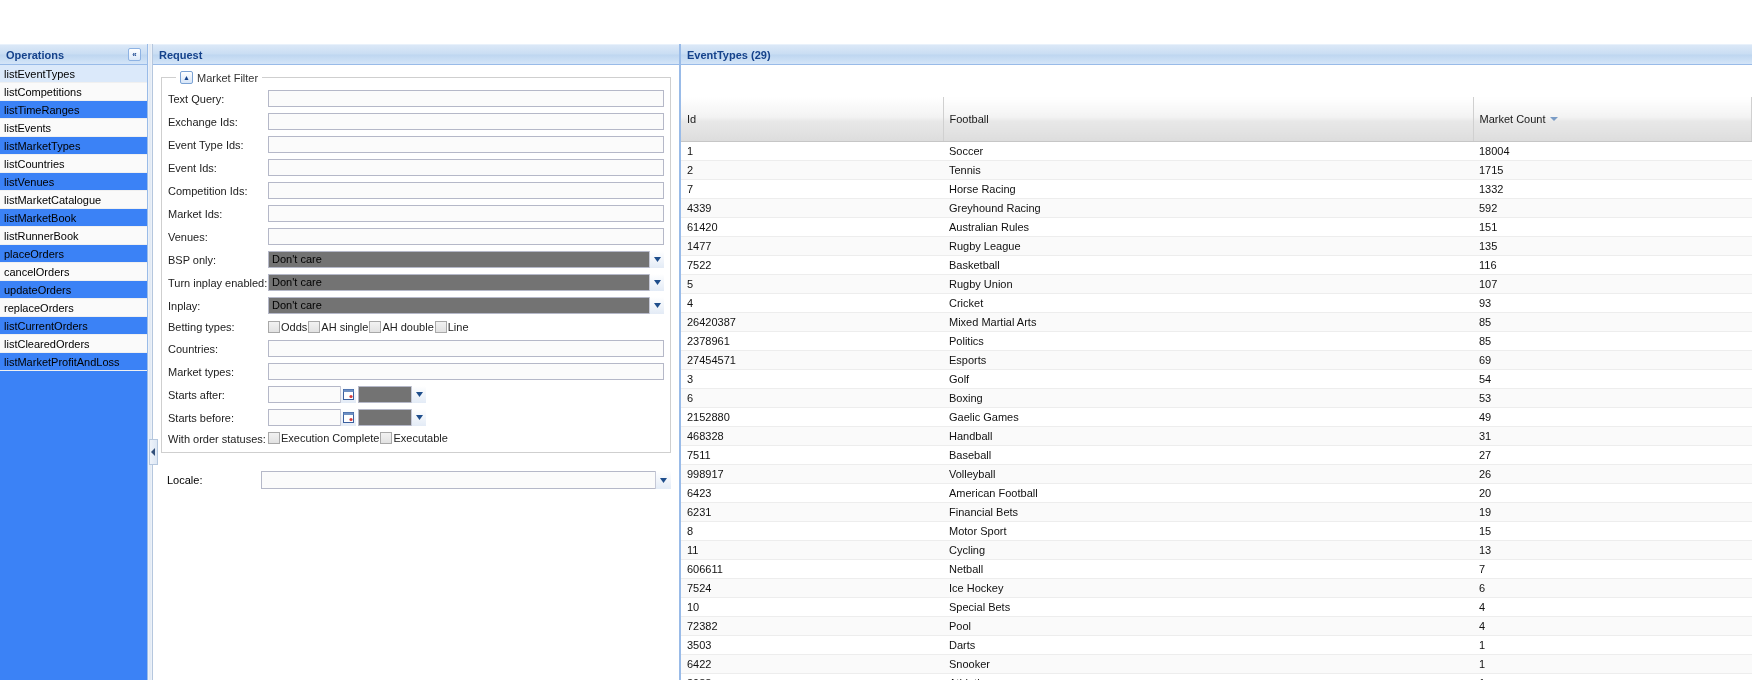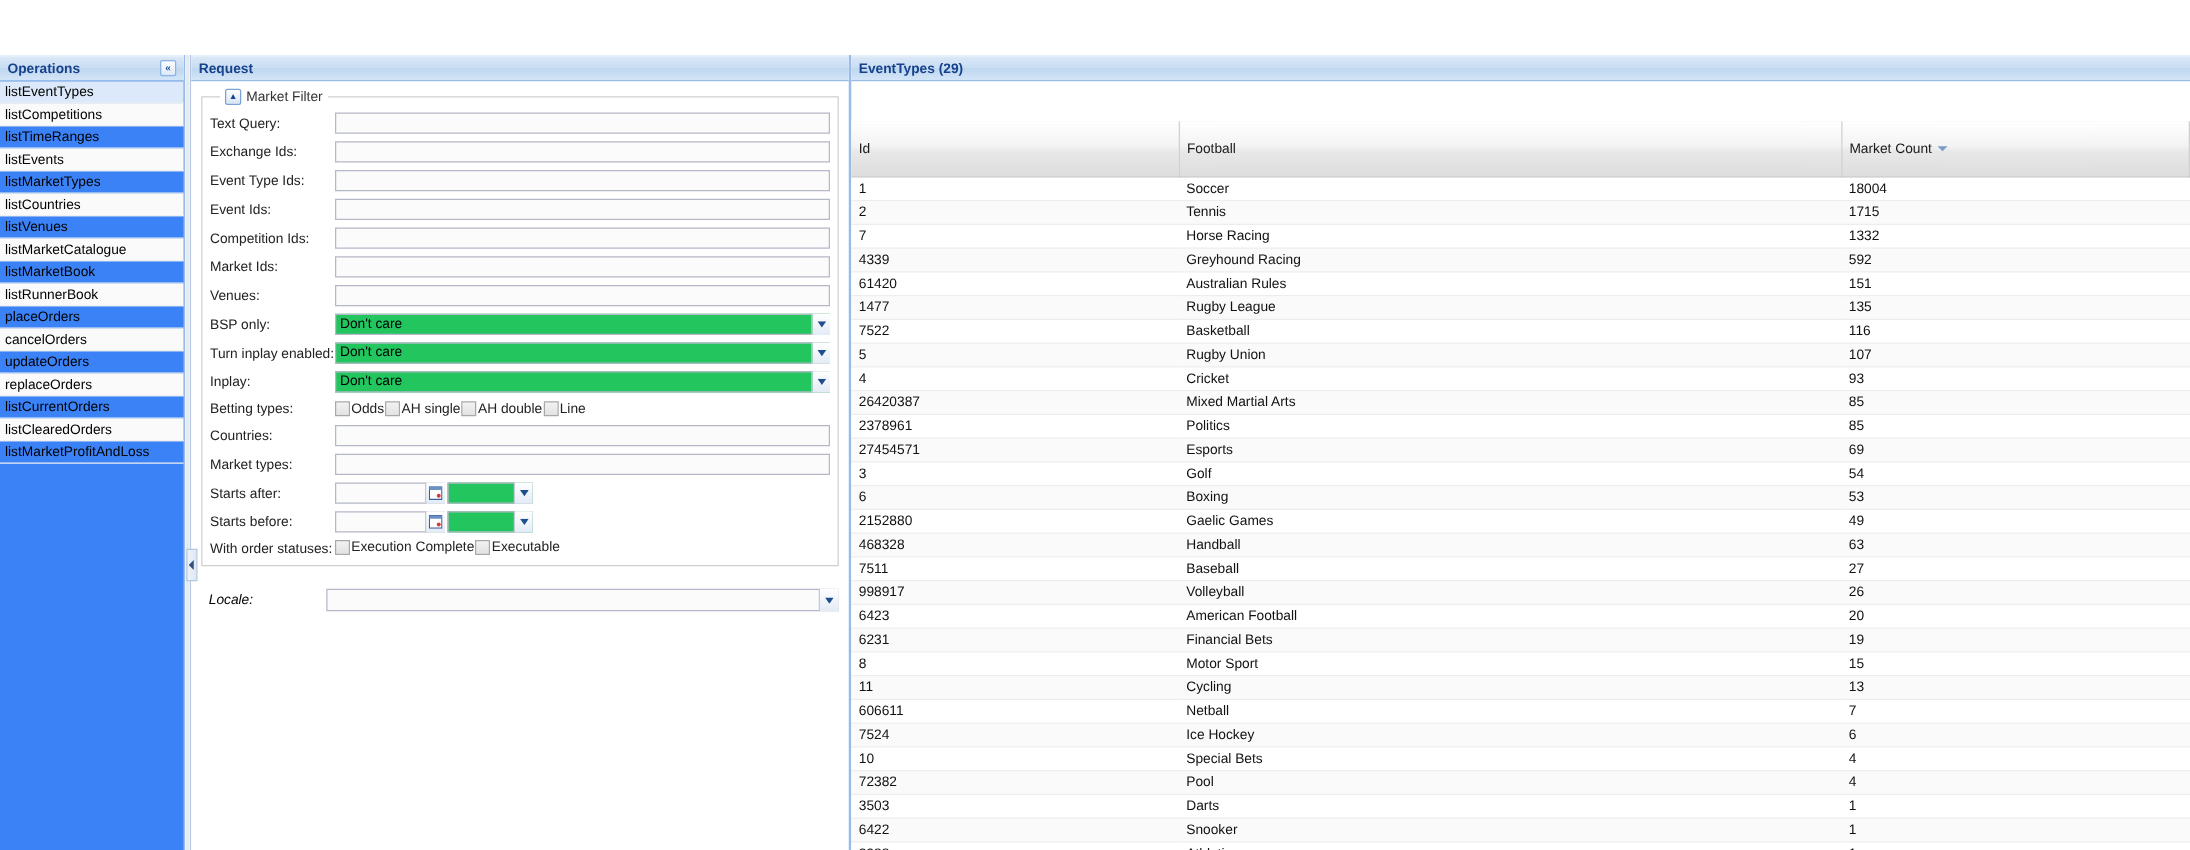--- a/index.html
+++ b/index.html
@@ -131,21 +131,21 @@
     font-family: "Liberation Sans", sans-serif;
     font-size: 11px;
     padding: 0 3px;
     color: #000;
     outline: none;
   }
   .selwrap { position: relative; width: 100%; height: 17px; }
   .selbox {
     width: 100%; height: 17px;
     border: 1px solid #b5b8c8;
-    background: #22c55e;
+    background: #737373;
     font-size: 11px;
     line-height: 15px;
     padding: 0 16px 0 3px;
     color: #000;
     white-space: nowrap; overflow: hidden;
   }
   .sel-arrow {
     position: absolute; right: 0; top: 0;
     width: 15px; height: 17px;
     border-left: 1px solid #c5c8d6;
@@ -178,21 +178,21 @@
   .date-btn {
     position: absolute; right: 0; top: 0;
     width: 16px; height: 17px;
     border-left: 1px solid #c5c8d6;
     background: linear-gradient(to bottom,#ffffff,#e3ebf6);
     display: flex; align-items: center; justify-content: center;
     cursor: pointer;
   }
   .tz-select { position: relative; width: 68px; height: 17px; }
 
-  .locale-row { margin-top: 18px; display: flex; align-items: center; padding-left: 6px; font-style: italic; }
+  .locale-row { margin-top: 18px; display: flex; align-items: center; padding-left: 6px; }
   .locale-label { width: 94px; min-width: 94px; font-size: 11px; }
   .locale-sel { position: relative; flex: 1; height: 18px; }
   .locale-box {
     width: 100%; height: 18px;
     border: 1px solid #b5b8c8;
     background: #fbfbfb;
   }
   .locale-arrow {
     position: absolute; right: 0; top: 0;
     width: 16px; height: 18px;
@@ -596,21 +596,21 @@
               <td class="col-count">53</td>
             </tr>
             <tr>
               <td class="col-id">2152880</td>
               <td class="col-type">Gaelic Games</td>
               <td class="col-count">49</td>
             </tr>
             <tr>
               <td class="col-id">468328</td>
               <td class="col-type">Handball</td>
-              <td class="col-count">63</td>
+              <td class="col-count">31</td>
             </tr>
             <tr>
               <td class="col-id">7511</td>
               <td class="col-type">Baseball</td>
               <td class="col-count">27</td>
             </tr>
             <tr>
               <td class="col-id">998917</td>
               <td class="col-type">Volleyball</td>
               <td class="col-count">26</td>

